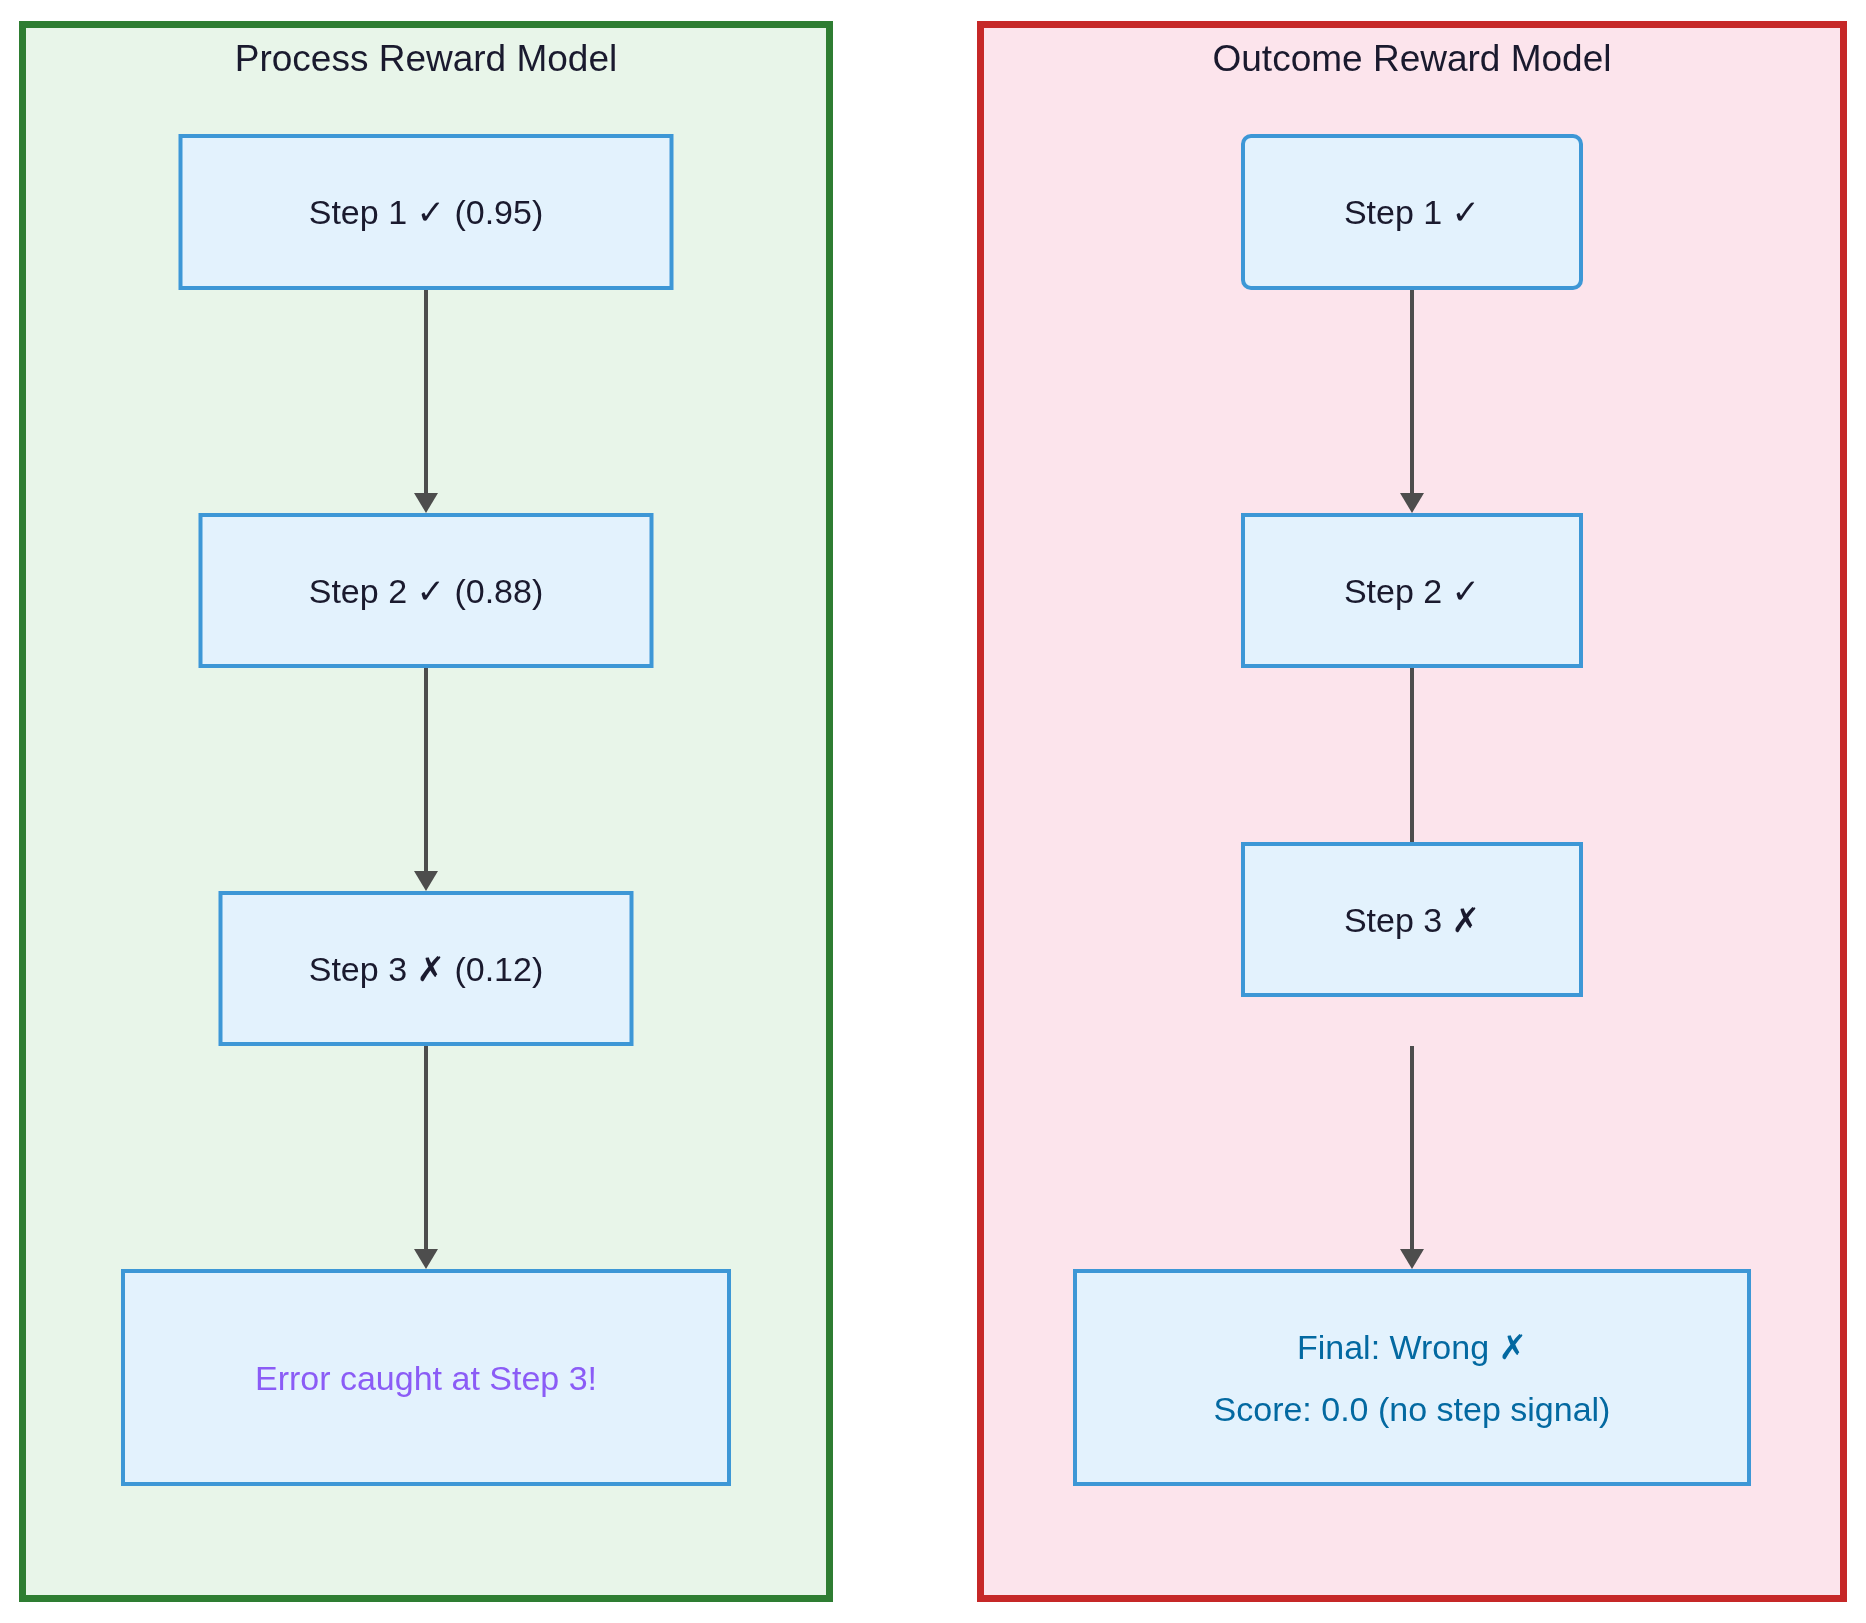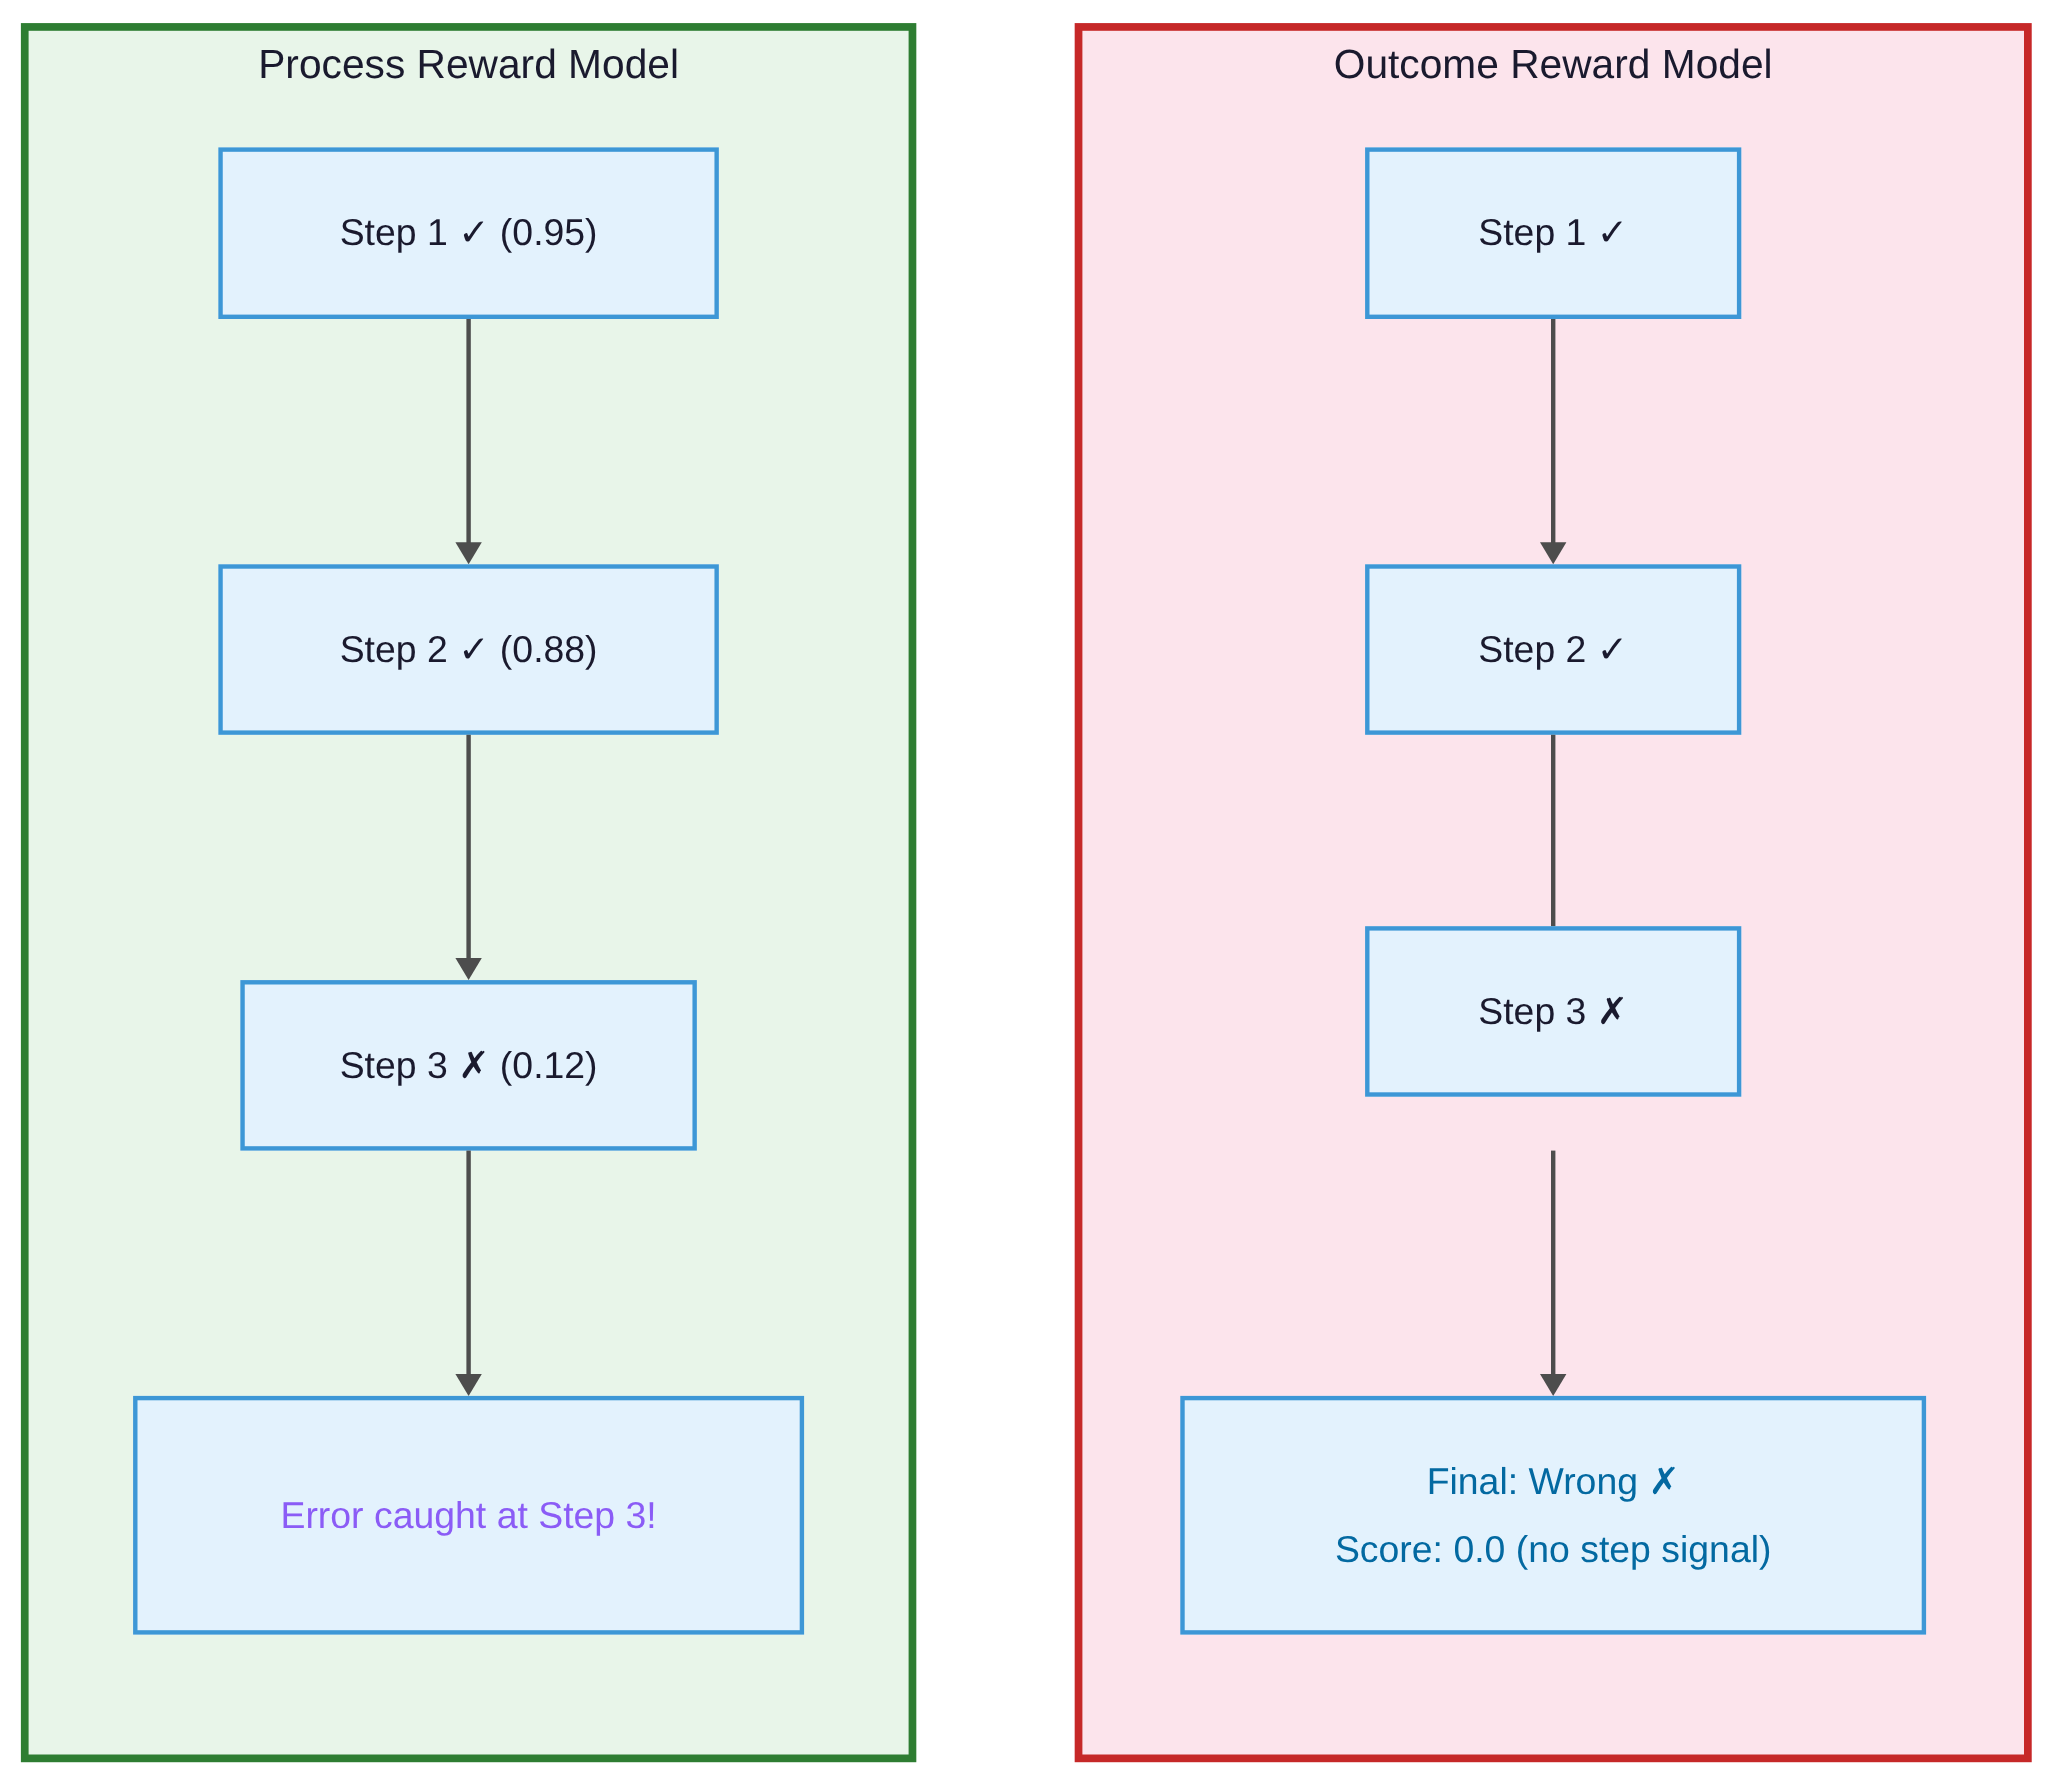--- a/index.html
+++ b/index.html
@@ -72,21 +72,21 @@
   }
 </style>
 </head>
 <body>
 
 <div class="canvas">
 
   <section class="panel panel-left" style="border-color: rgb(46, 125, 50); background: rgb(232, 245, 233);">
     <div class="panel-title">Process Reward Model</div>
 
-    <div class="node" style="top: 106px; width: 455px; height: 156px; background: rgb(227, 242, 253); border-color: rgb(61, 151, 214); color: rgb(26, 26, 46);">
+    <div class="node" style="top: 106px; width: 495px; height: 156px; background: rgb(227, 242, 253); border-color: rgb(61, 151, 214); color: rgb(26, 26, 46);">
       <span>Step 1 ✓ (0.95)</span>
     </div>
 
     <div class="arrow" style="top: 262px; height: 204px; background: rgb(77, 77, 77); --arrow-color: #4d4d4d;"></div>
 
     <div class="node" style="top: 485px; width: 455px; height: 155px; background: rgb(227, 242, 253); border-color: rgb(61, 151, 214); color: rgb(26, 26, 46);">
       <span>Step 2 ✓ (0.88)</span>
     </div>
 
     <div class="arrow" style="top: 640px; height: 204px; background: rgb(77, 77, 77); --arrow-color: #4d4d4d;"></div>
@@ -98,21 +98,21 @@
     <div class="arrow" style="top: 1018px; height: 204px; background: rgb(77, 77, 77); --arrow-color: #4d4d4d;"></div>
 
     <div class="node" style="top: 1241px; width: 610px; height: 217px; background: rgb(227, 242, 253); border-color: rgb(61, 151, 214); color: #8b5cf6;">
       <span>Error caught at Step 3!</span>
     </div>
   </section>
 
   <section class="panel panel-right" style="border-color: rgb(198, 40, 40); background: rgb(252, 228, 236);">
     <div class="panel-title">Outcome Reward Model</div>
 
-    <div class="node" style="top: 106px; width: 342px; height: 156px; background: rgb(227, 242, 253); border-color: rgb(61, 151, 214); color: rgb(26, 26, 46);">
+    <div class="node" style="top: 106px; width: 342px; height: 156px; background: rgb(227, 242, 253); border-color: rgb(61, 151, 214); color: rgb(26, 26, 46); border-radius: 10px;">
       <span>Step 1 ✓</span>
     </div>
 
     <div class="arrow" style="top: 262px; height: 204px; background: rgb(77, 77, 77); --arrow-color: #4d4d4d;"></div>
 
     <div class="node" style="top: 485px; width: 342px; height: 155px; background: rgb(227, 242, 253); border-color: rgb(61, 151, 214); color: rgb(26, 26, 46);">
       <span>Step 2 ✓</span>
     </div>
 
     <div class="arrow" style="top: 640px; height: 204px; background: rgb(77, 77, 77); --arrow-color: #4d4d4d;"></div>

